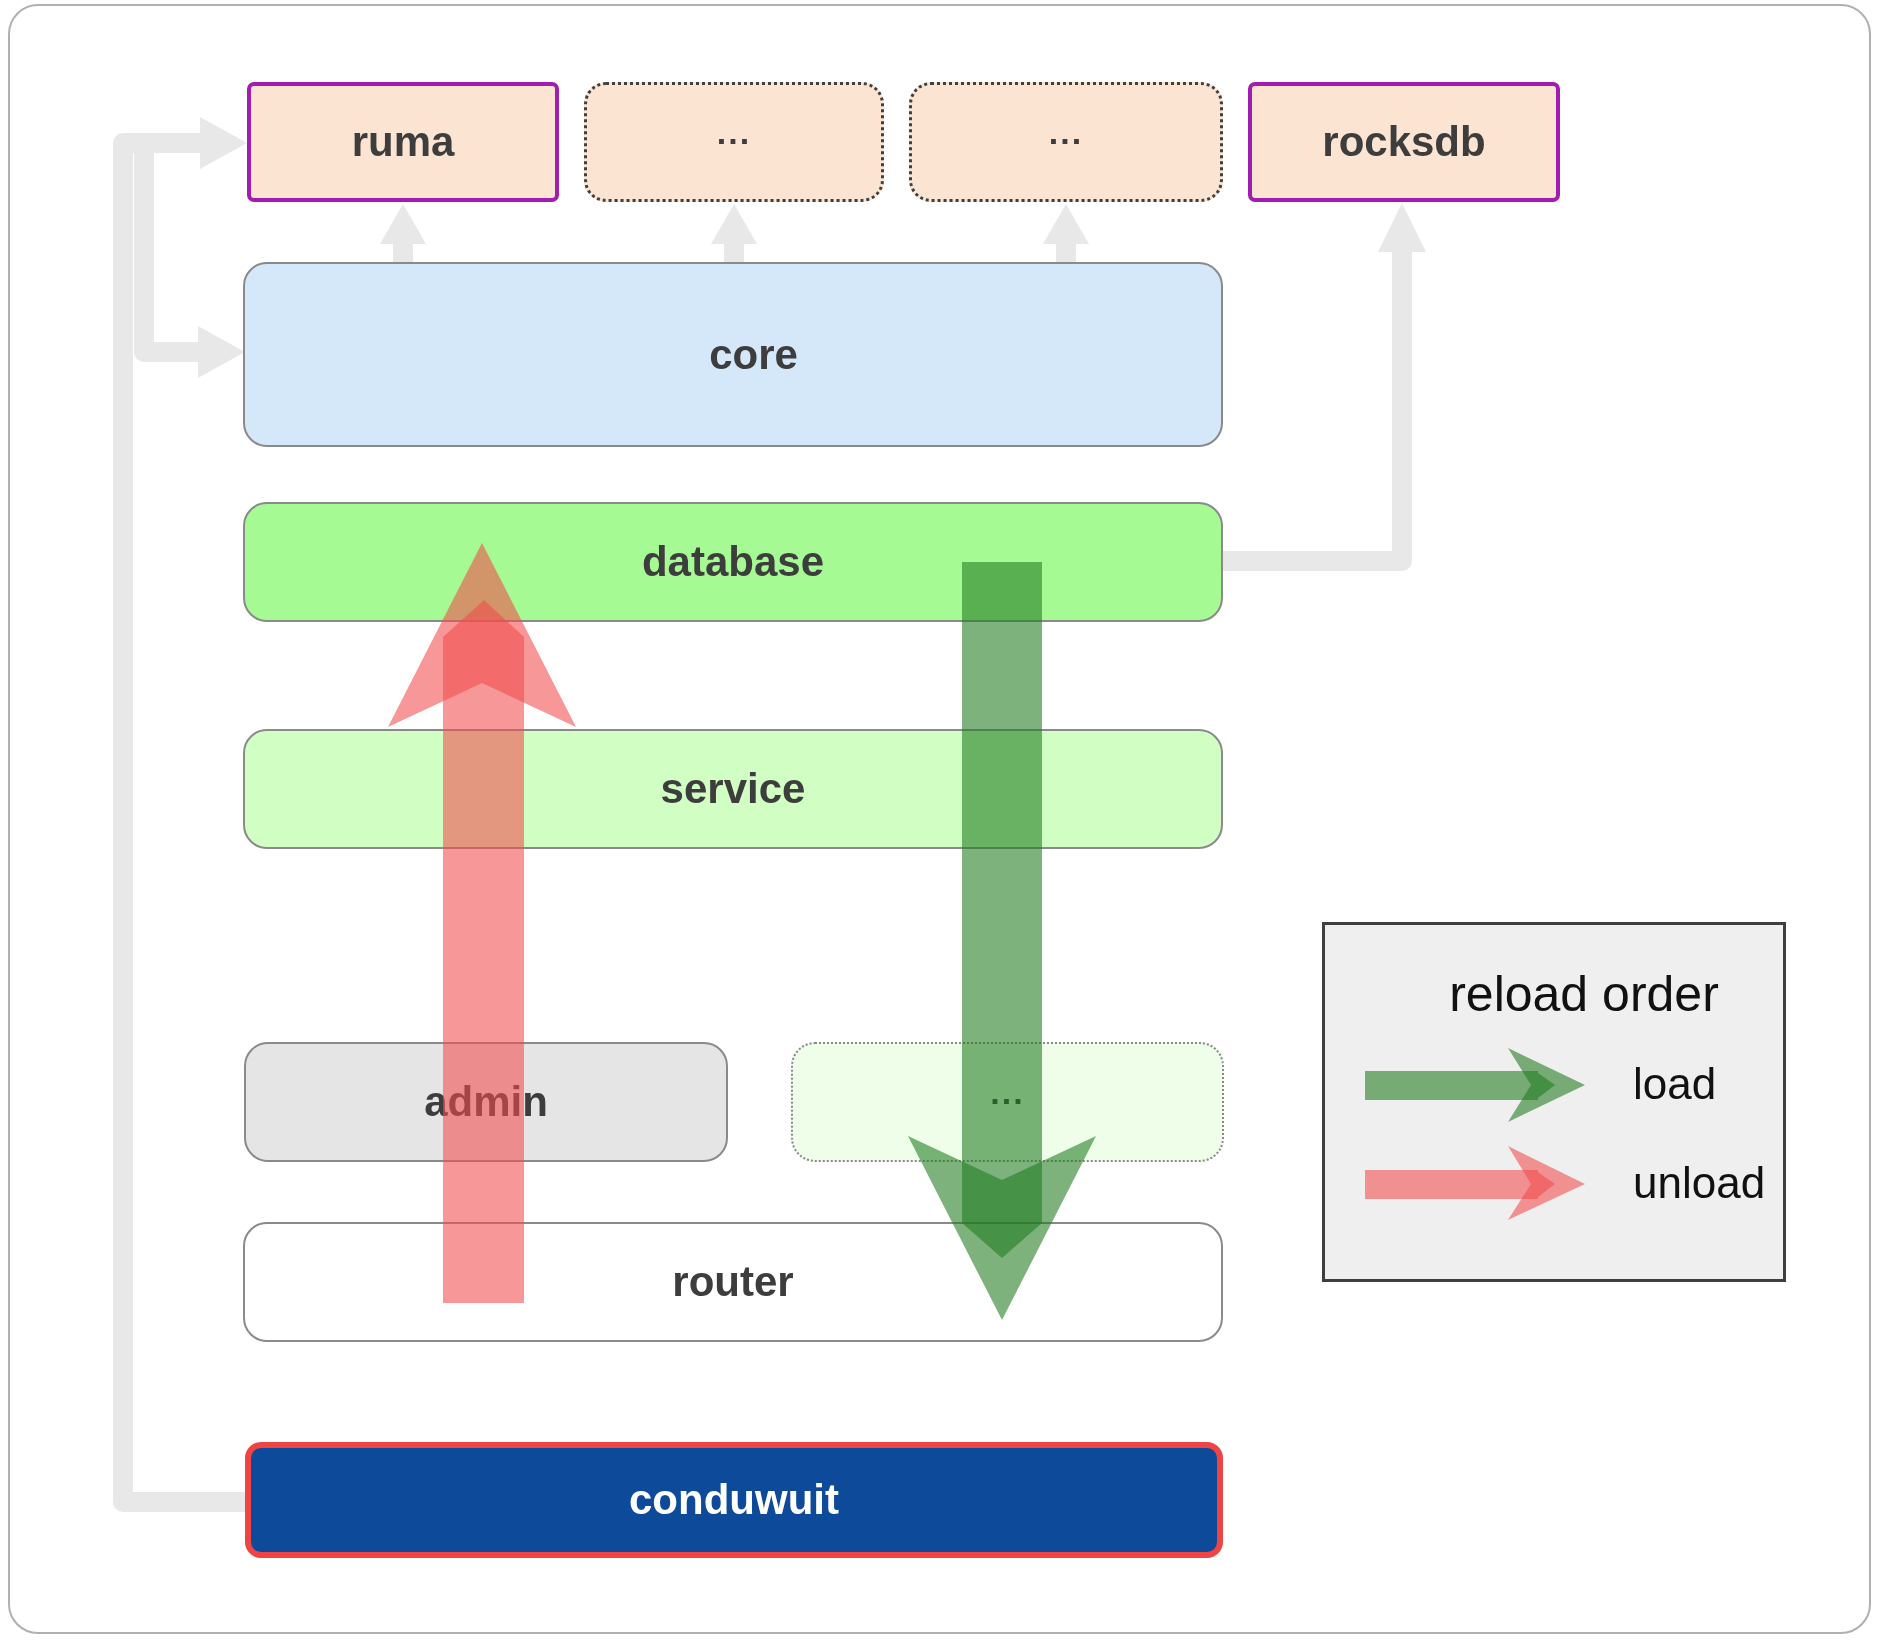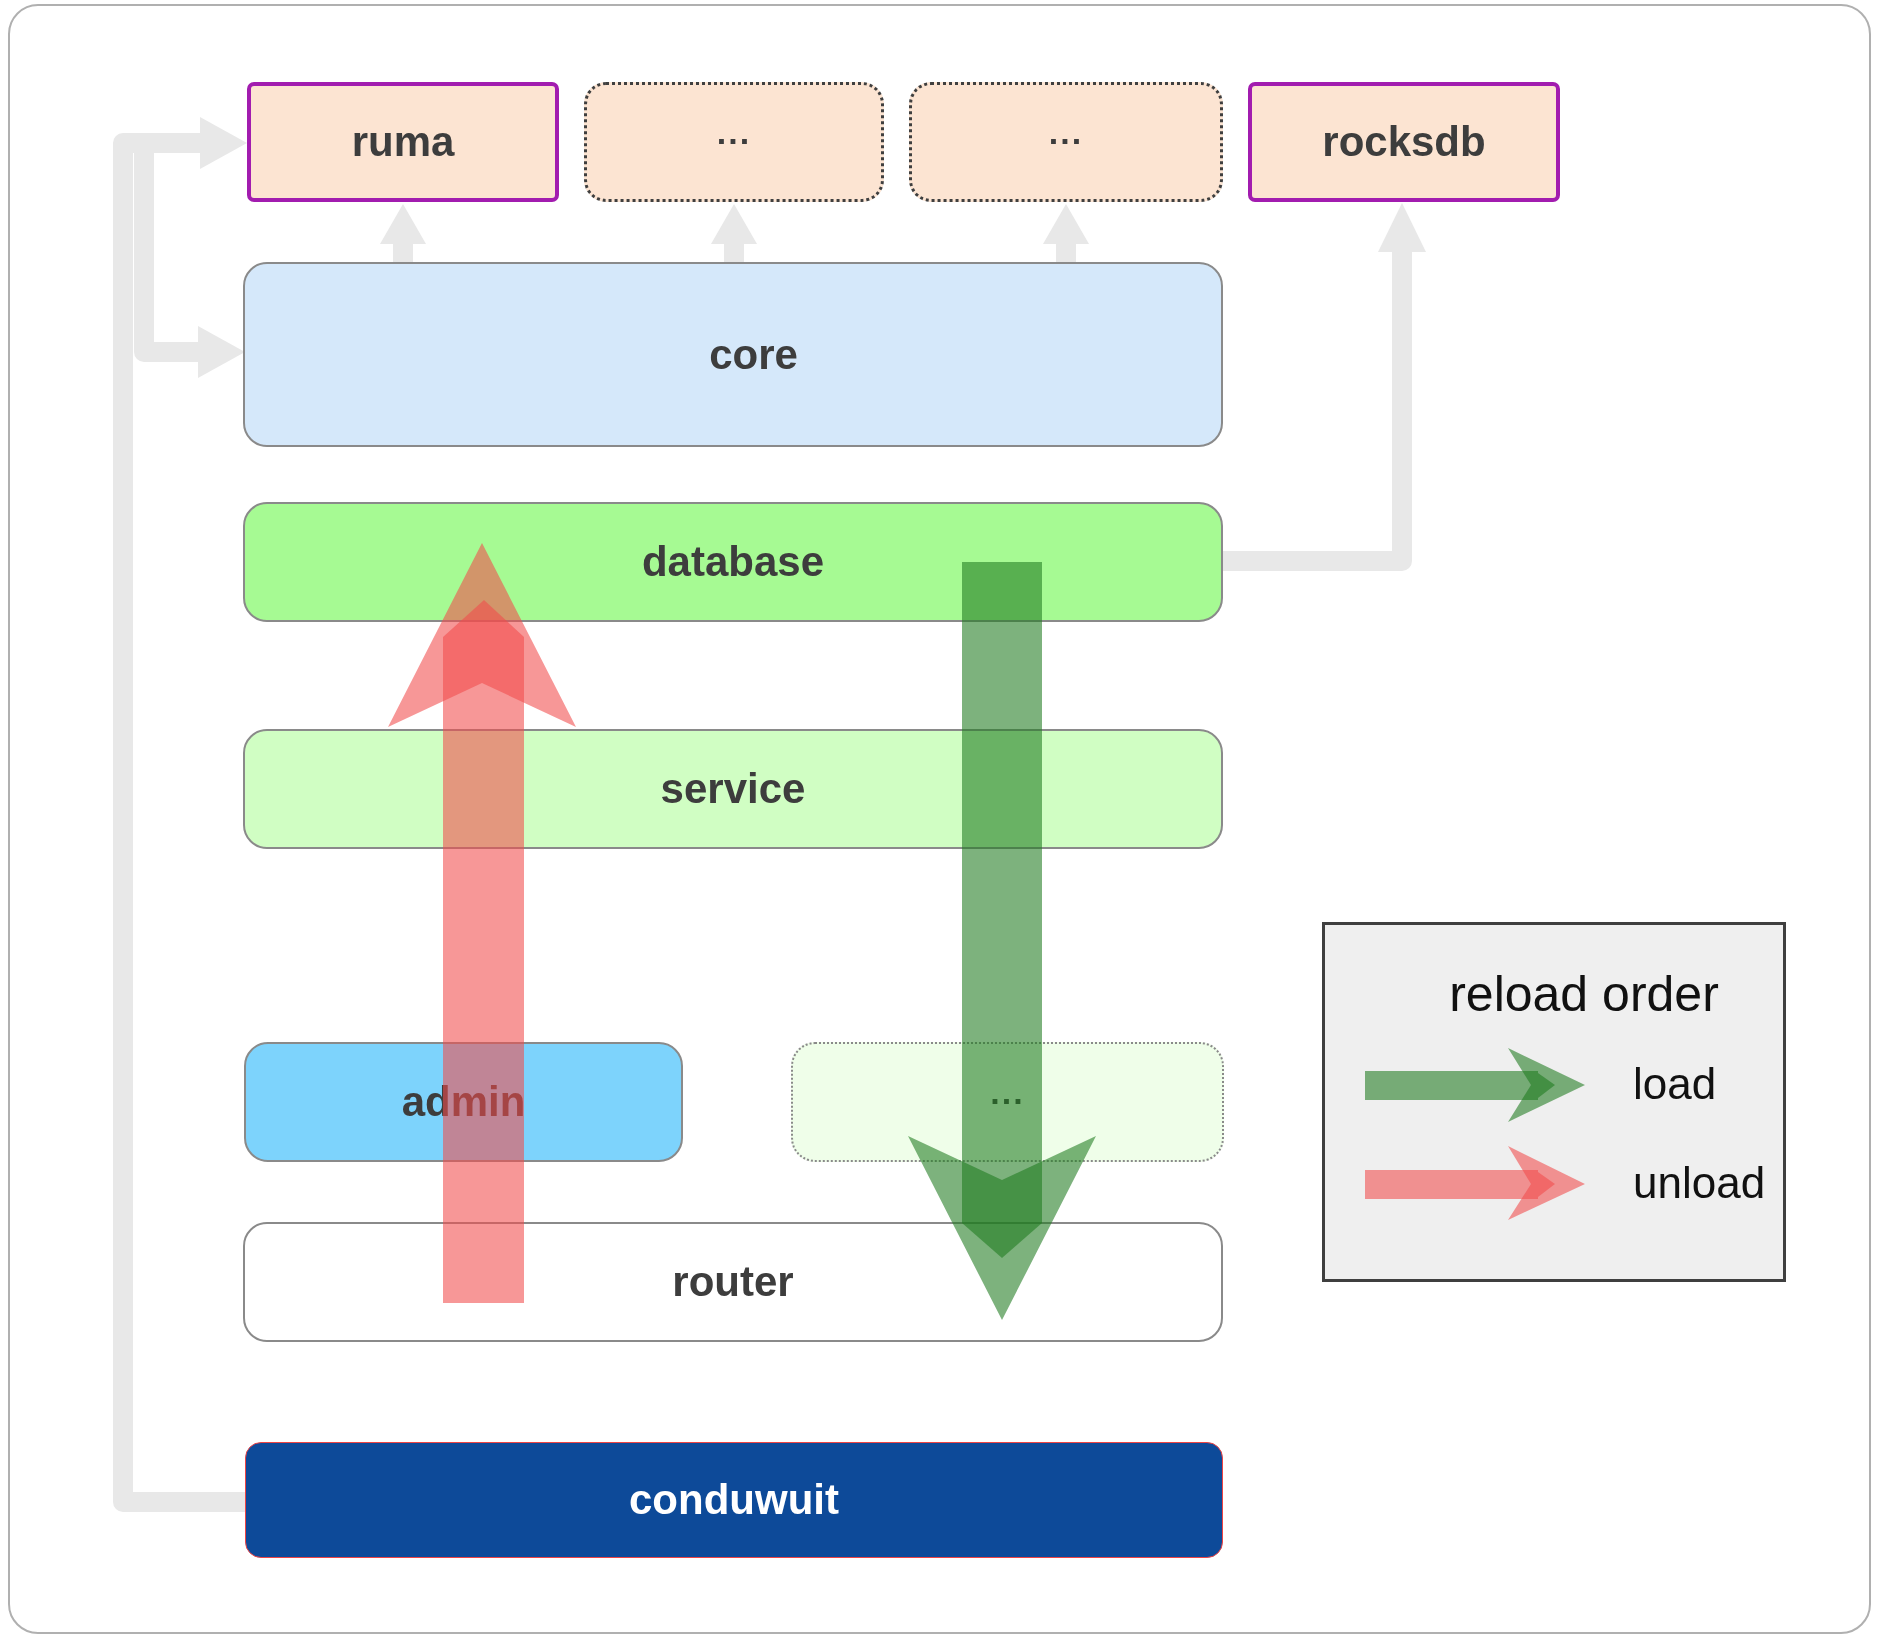--- a/index.html
+++ b/index.html
@@ -25,26 +25,26 @@
   .gray-border{border:2px solid #8a8a8a;}
   .dotted-gray{border:2px dotted #8a8a8a;}
   .b-ruma{left:247px;top:82px;width:312px;height:120px;}
   .b-dots1{left:584px;top:82px;width:300px;height:120px;}
   .b-dots2{left:909px;top:82px;width:314px;height:120px;}
   .b-rocksdb{left:1248px;top:82px;width:312px;height:120px;}
   .b-core{left:243px;top:262px;width:980px;height:185px;background:#d5e8fa;padding-left:41px;}
   .b-database{left:243px;top:502px;width:980px;height:120px;background:#a6fa93;}
   .b-service{left:243px;top:681px;width:980px;height:120px;background:#d0fec3;margin-top:48px;}
   .b-api{left:243px;top:862px;width:980px;height:120px;background:#e3fedb;}
-  .b-admin{left:244px;top:1042px;width:439px;height:120px;background:#7dd3fc;text-align:center;}
+  .b-admin{left:244px;top:1042px;width:484px;height:120px;background:#e5e5e5;text-align:center;}
   .b-dots3{left:791px;top:1042px;width:433px;height:120px;background:#effee9;}
   .b-router{left:243px;top:1222px;width:980px;height:120px;background:#ffffff;}
   .b-conduwuit{
     left:245px;top:1442px;width:978px;height:116px;background:#0d4a99;
-    border:1px solid #ef4444;border-radius:16px;color:#ffffff;
+    border:6px solid #ef4444;border-radius:16px;color:#ffffff;
   }
   .ellipsis-label{font-size:34px;font-weight:700;letter-spacing:2px;transform:translateY(-10px);}
   .legend{
     position:absolute;left:1322px;top:922px;width:464px;height:360px;
     background:#efefef;border:3px solid #3f3f3f;box-sizing:border-box;z-index:2;
   }
   .legend-title{
     position:absolute;left:0;top:40px;width:100%;text-align:center;
     font-size:50px;font-weight:400;color:#111111;padding-left:30px;
   }

